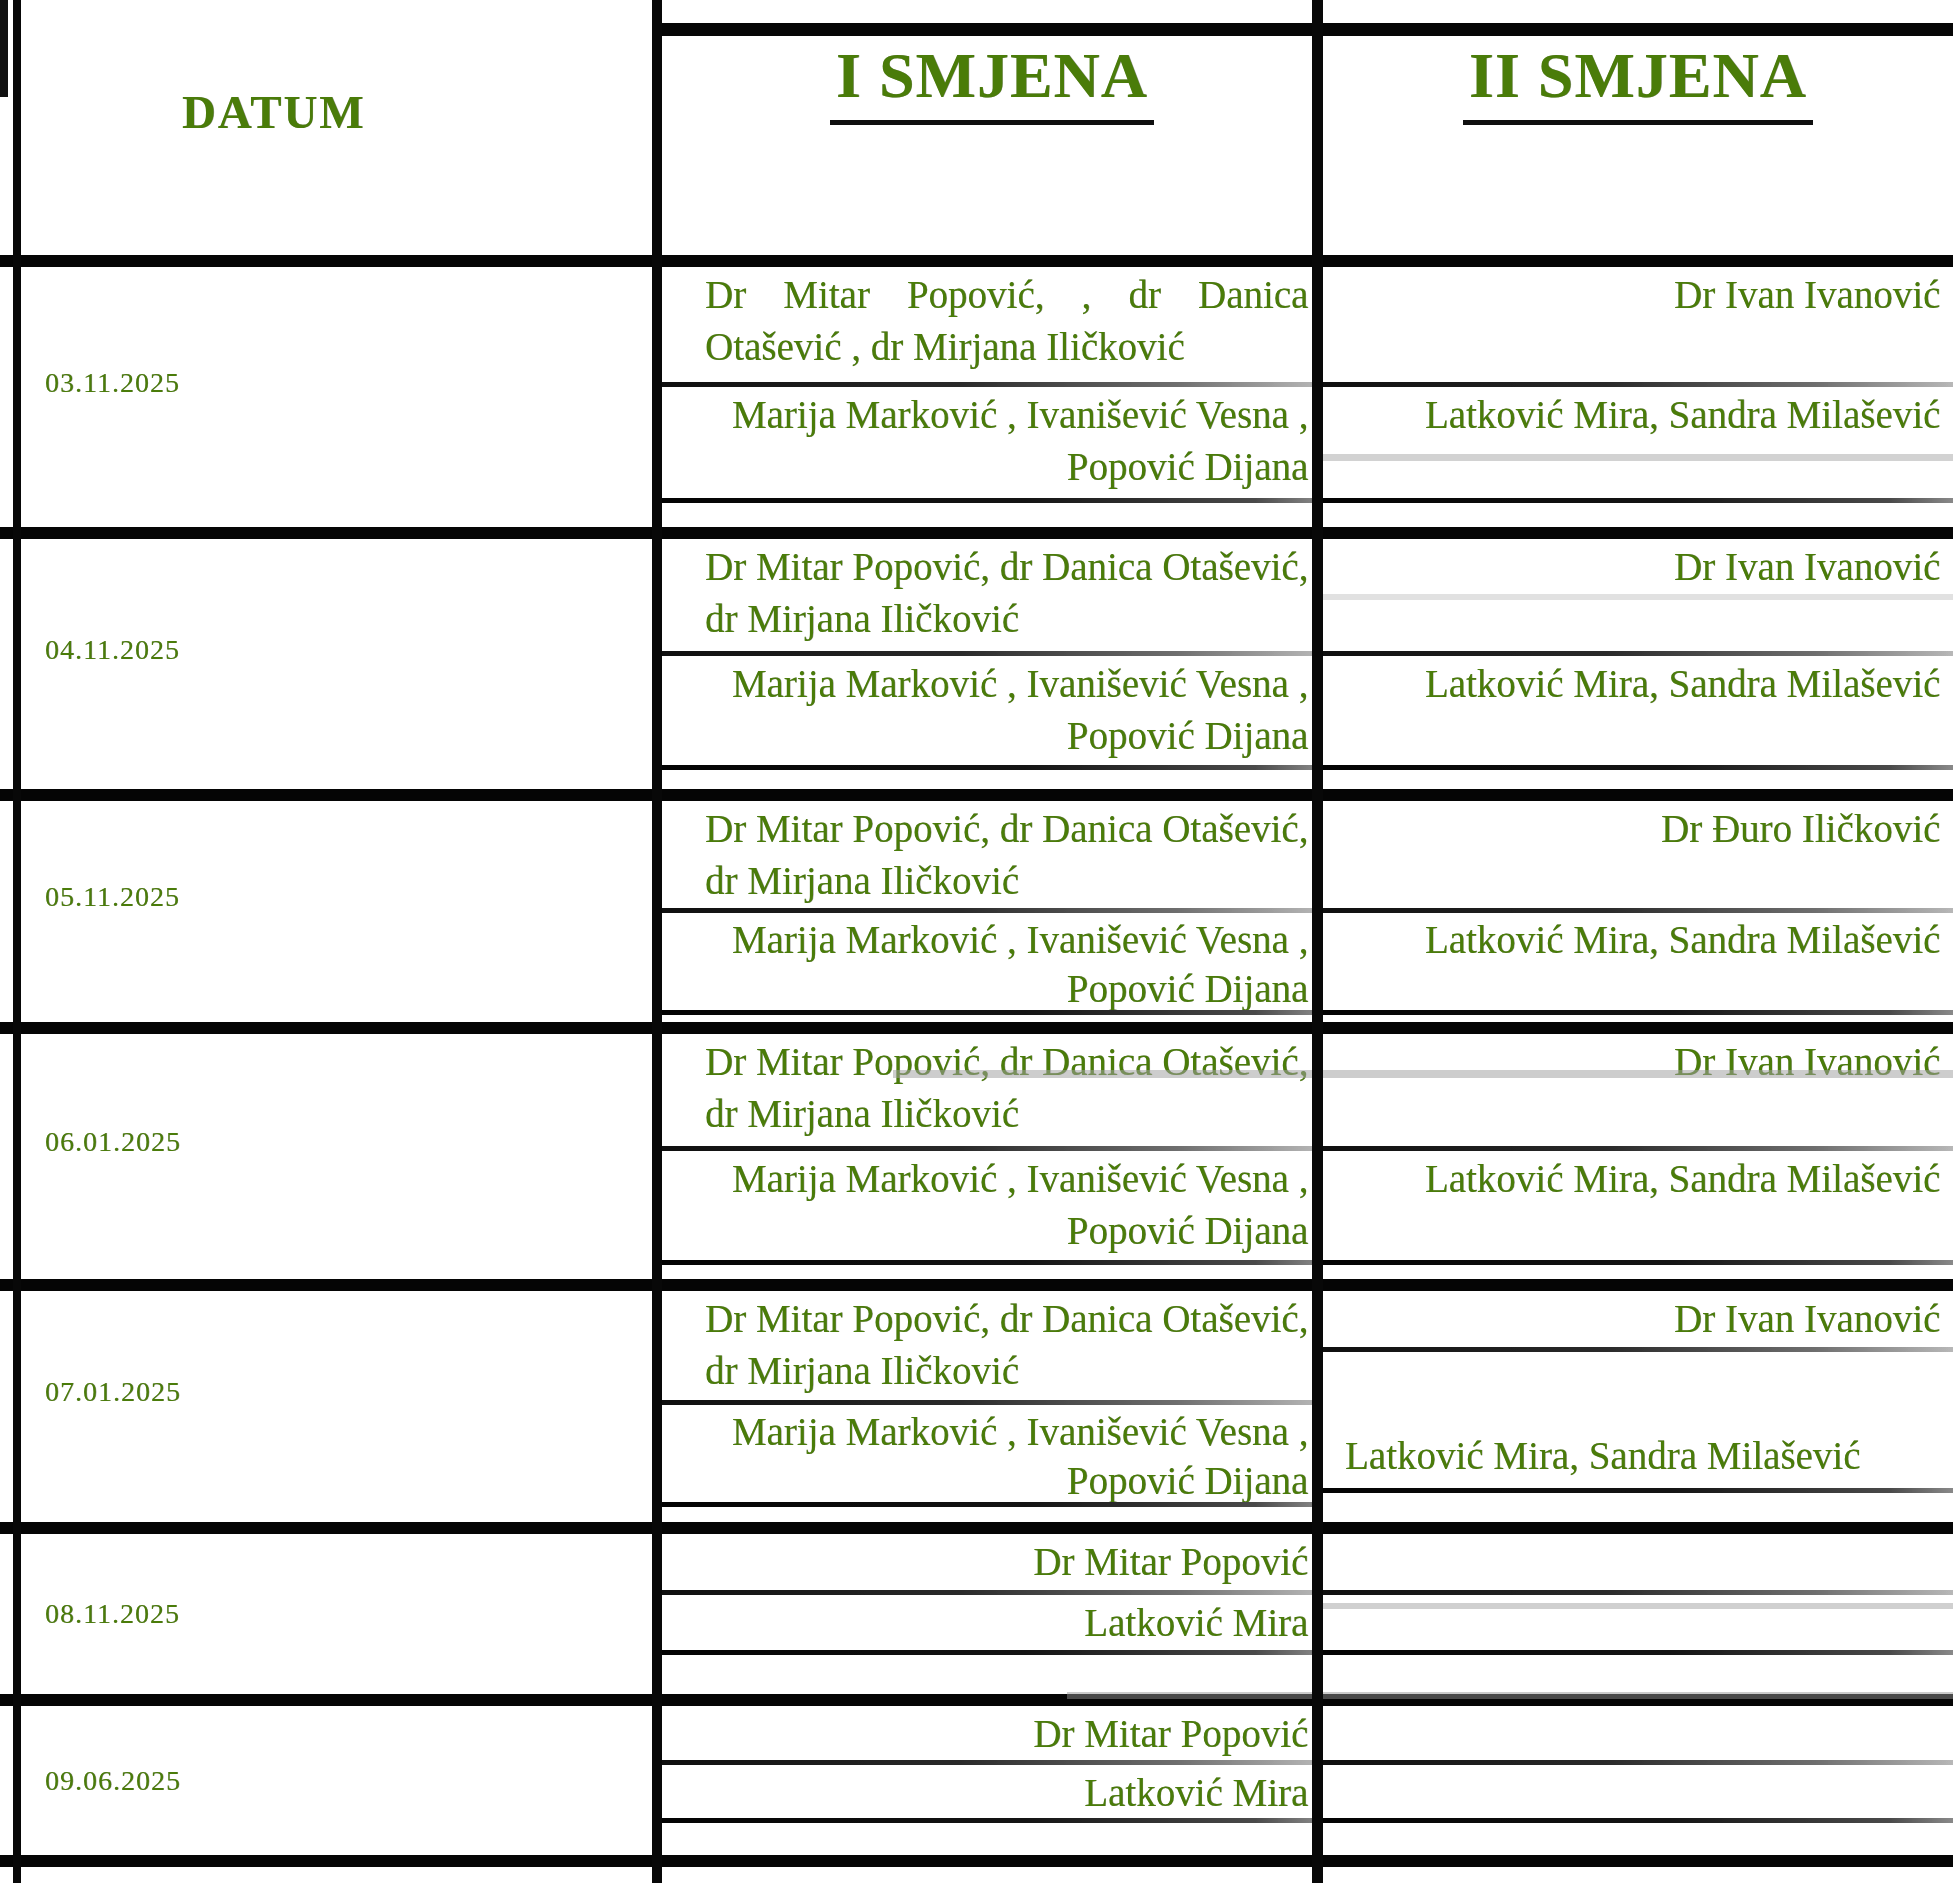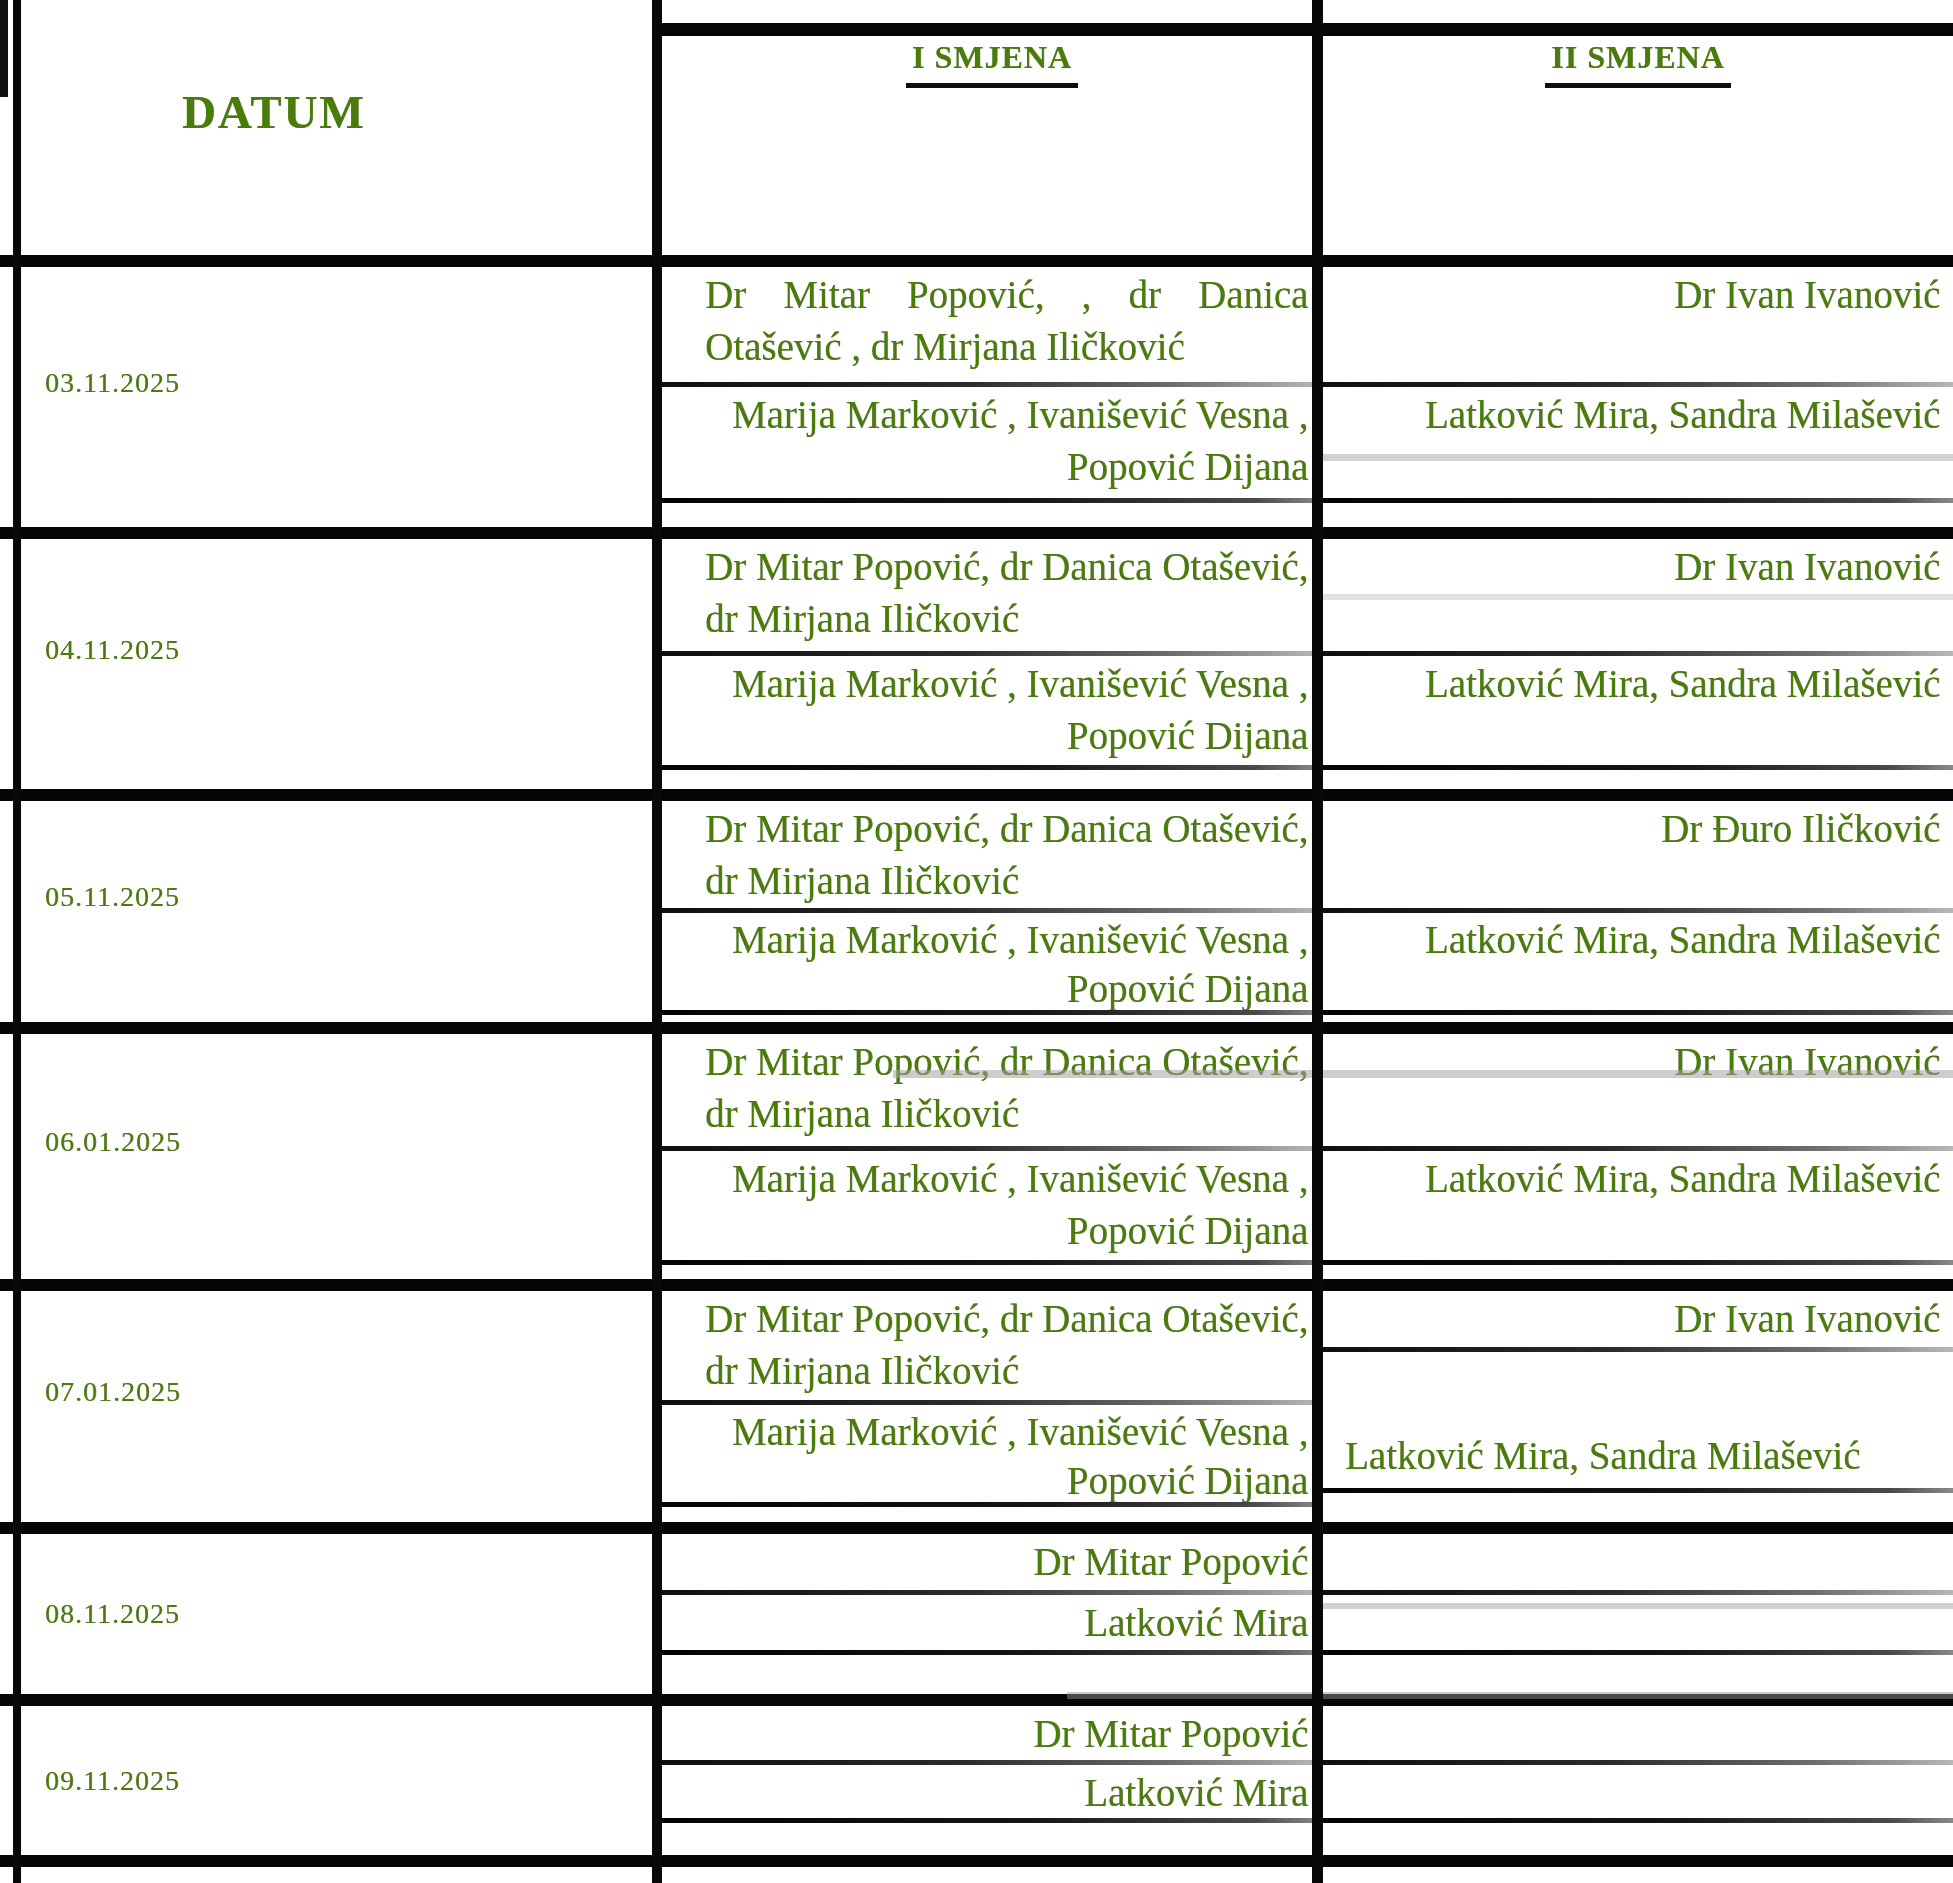--- a/index.html
+++ b/index.html
@@ -10,21 +10,21 @@
     filter:blur(0.4px) contrast(1.05);
   }
   .scan *{box-sizing:border-box;}
   .txt{text-shadow:0.4px 0.4px 0.7px rgba(15,15,15,0.45);}
   
   .row{position:relative;display:grid;grid-template-columns:662px 660px 632px;
        border-bottom:12.6px solid #0b0b0b;width:1953px;}
   .row.partial{border-bottom:none;}
   
   .h-datum{padding:85px 0 0 182px;font-weight:bold;font-size:47px;letter-spacing:1.9px;}
-  .h-shift{text-align:center;padding-top:39px;font-weight:bold;font-size:32px;letter-spacing:1px;}
+  .h-shift{text-align:center;padding-top:39px;font-weight:bold;font-size:64px;letter-spacing:1px;}
   .h-shift .ul{display:inline-block;border-bottom:5.8px solid #141414;padding:0 5.8px 6.8px 5.8px;}
   .topstrip{position:absolute;left:652px;top:23px;width:1301px;height:12.6px;background:#0c0c0c;}
   
   .cell{position:relative;overflow:hidden;}
   .datecell{display:flex;align-items:center;padding-left:45px;font-size:28px;letter-spacing:1px;}
   .datecell.hi{padding-bottom:29px;}
   .sub{overflow:hidden;padding:1.9px 13.6px 0 23px;font-size:39px;line-height:52px;}
   .sub p{margin:0;text-align:right;}
   .just p{text-align:justify;margin-left:20px;}
   .bottomtext{display:flex;align-items:flex-end;padding-bottom:5.8px;}
@@ -193,21 +193,21 @@
         </div>
       <div class="sep"></div>
       <div class="sub txt" style="height:55px">
           <p></p>
         </div>
       <div class="sep dark"></div>
     </div>
   </div>
 
   <div class="row" style="height:161px">
-    <div class="cell datecell txt">09.11.2025</div>
+    <div class="cell datecell txt">09.06.2025</div>
     <div class="cell">
       <div class="sub txt" style="height:54px">
           <p>Dr Mitar Popović</p>
         </div>
       <div class="sep"></div>
       <div class="sub txt" style="height:53px">
           <p>Latković Mira</p>
         </div>
       <div class="sep dark"></div>
     </div>

